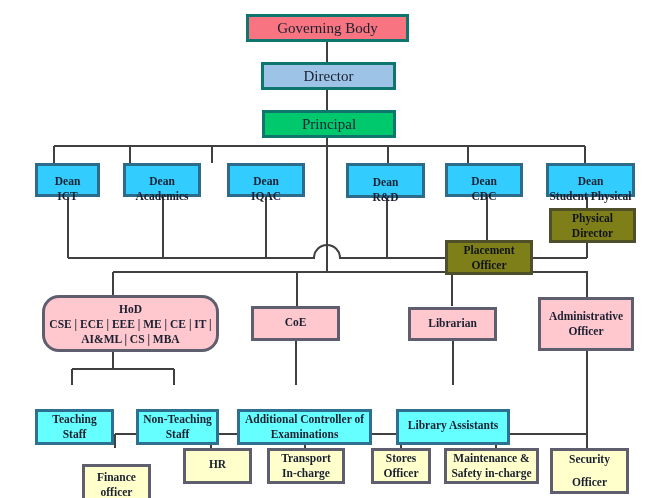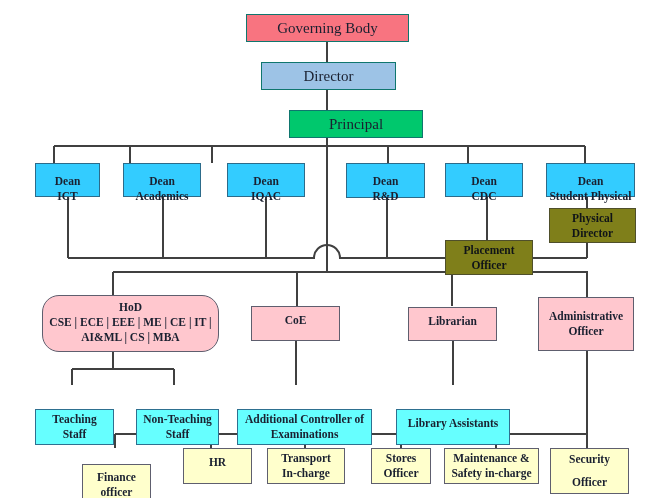--- a/index.html
+++ b/index.html
@@ -1,28 +1,28 @@
 <!DOCTYPE html>
 <html><head>
 <meta charset="utf-8">
 <style>
   html, body { margin:0; padding:0; background:#ffffff; }
   body { width:656px; height:498px; position:relative; overflow:hidden;
          font-family:"Liberation Serif", "DejaVu Serif", serif; }
   #lines { position:absolute; left:0; top:0; width:656px; height:498px; }
-  .box { position:absolute; box-sizing:border-box; border:1px solid #0f766e;
+  .box { position:absolute; box-sizing:border-box; border:3px solid #0f766e;
          display:flex; flex-direction:column; align-items:center; justify-content:center;
          text-align:center; color:#1a2030; line-height:16px; }
   .box span { display:block; }
   .top { font-size:15px; font-weight:normal; }
   .b { font-weight:bold; font-size:11.5px; line-height:15px; }
   .governing { background:#f87480; }
   .director { background:#9dc3e6; }
   .principal { background:#00c86d; }
-  .dean { background:#33ccff; border-color:#2c6b8a; justify-content:flex-start; padding-top:10px; }
+  .dean { background:#33ccff; border-color:#2c6b8a; justify-content:center; padding-top:18px; }
   .olive { background:#7f7f1a; border-color:#4f4f2a; color:#101418; }
   .pink { background:#ffc7ce; border-color:#5e5e6e; }
   .cyan { background:#66ffff; border-color:#2e7090;margin-top:24px; }
   .cream { background:#ffffcc; border-color:#5e5e6e; }
   .vtop { justify-content:flex-start; padding-top:6px; }
 </style>
 </head>
 <body>
 
 <svg id="lines" viewBox="0 0 656 498">
@@ -74,21 +74,21 @@
     <line x1="587" y1="434" x2="587" y2="448"></line>
   </g>
 </svg>
 
 <div class="box top governing" style="left:246px;top:14px;width:163px;height:28px;">
   <span>Governing Body</span>
 </div>
 <div class="box top director" style="left:261px;top:62px;width:135px;height:28px;">
   <span>Director</span>
 </div>
-<div class="box top principal" style="left:262px;top:110px;width:134px;height:28px;margin-left:27px;">
+<div class="box top principal" style="left:262px;top:110px;width:134px;height:28px;">
   <span>Principal</span>
 </div>
 
 <div class="box b dean" style="left:35px;top:163px;width:65px;height:34px;">
   <span>Dean</span>
   <span>ICT</span>
 </div>
 <div class="box b dean" style="left:123px;top:163px;width:78px;height:34px;">
   <span>Dean</span>
   <span>Academics</span>

